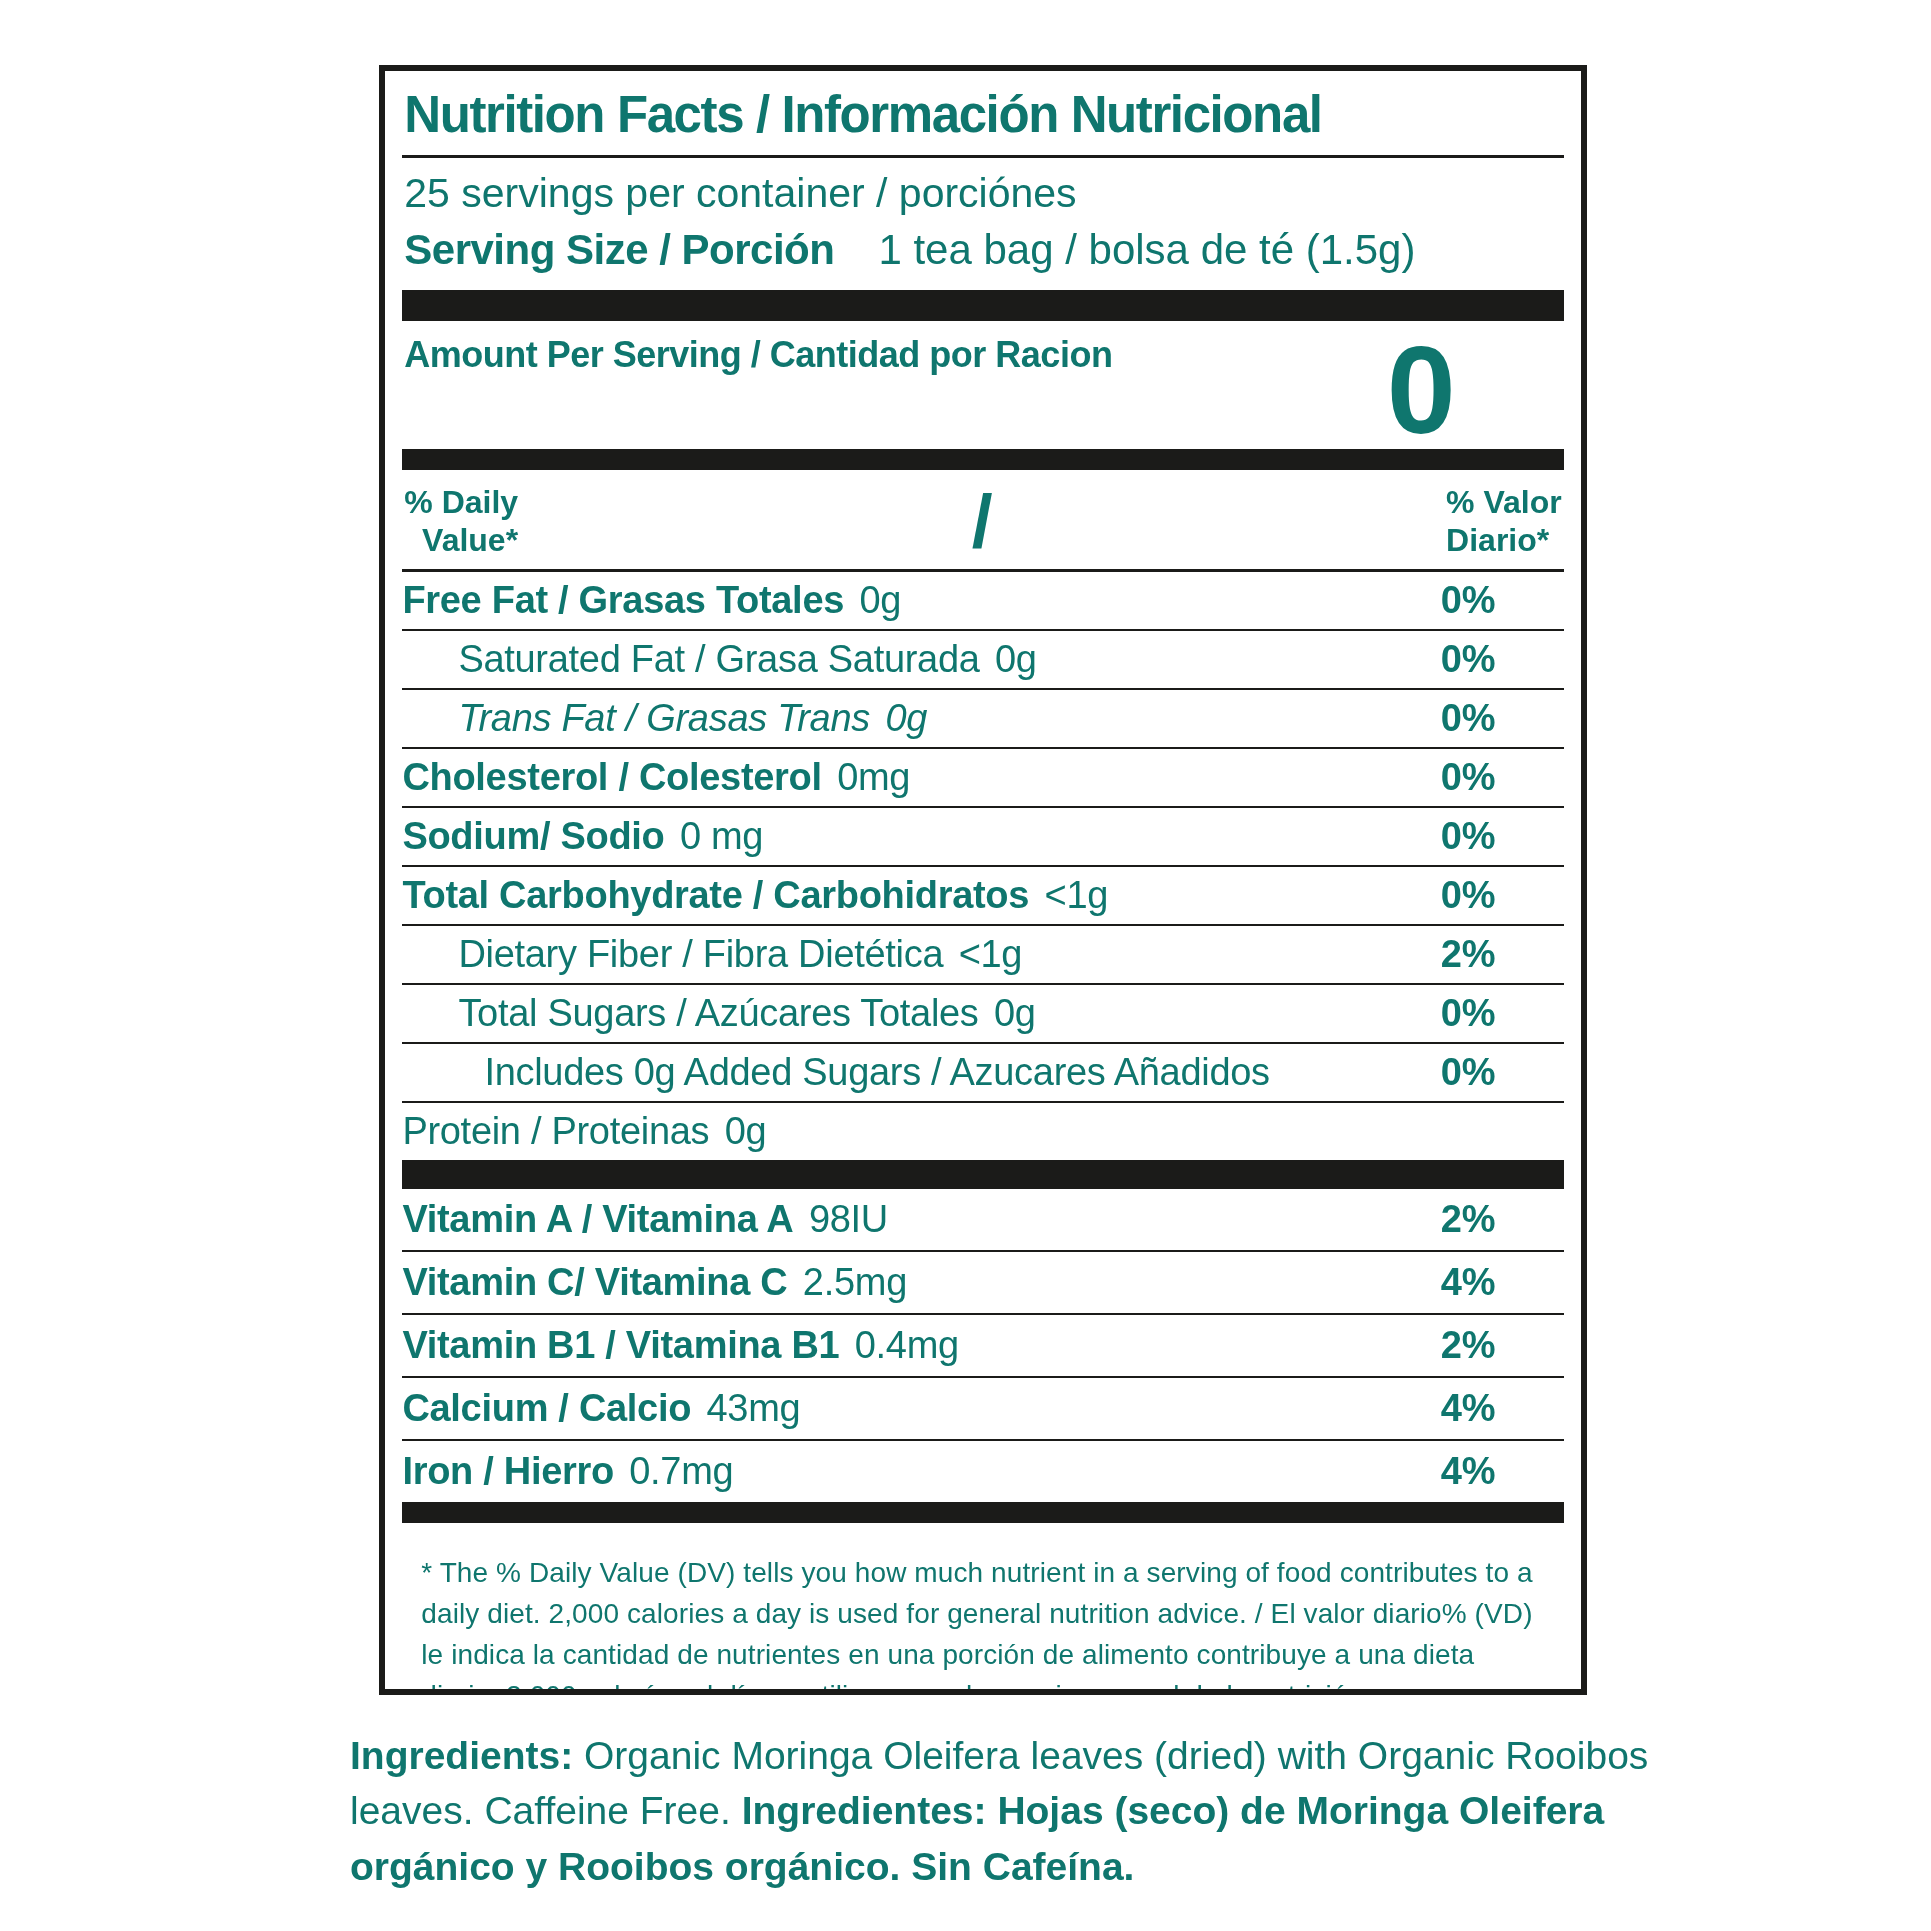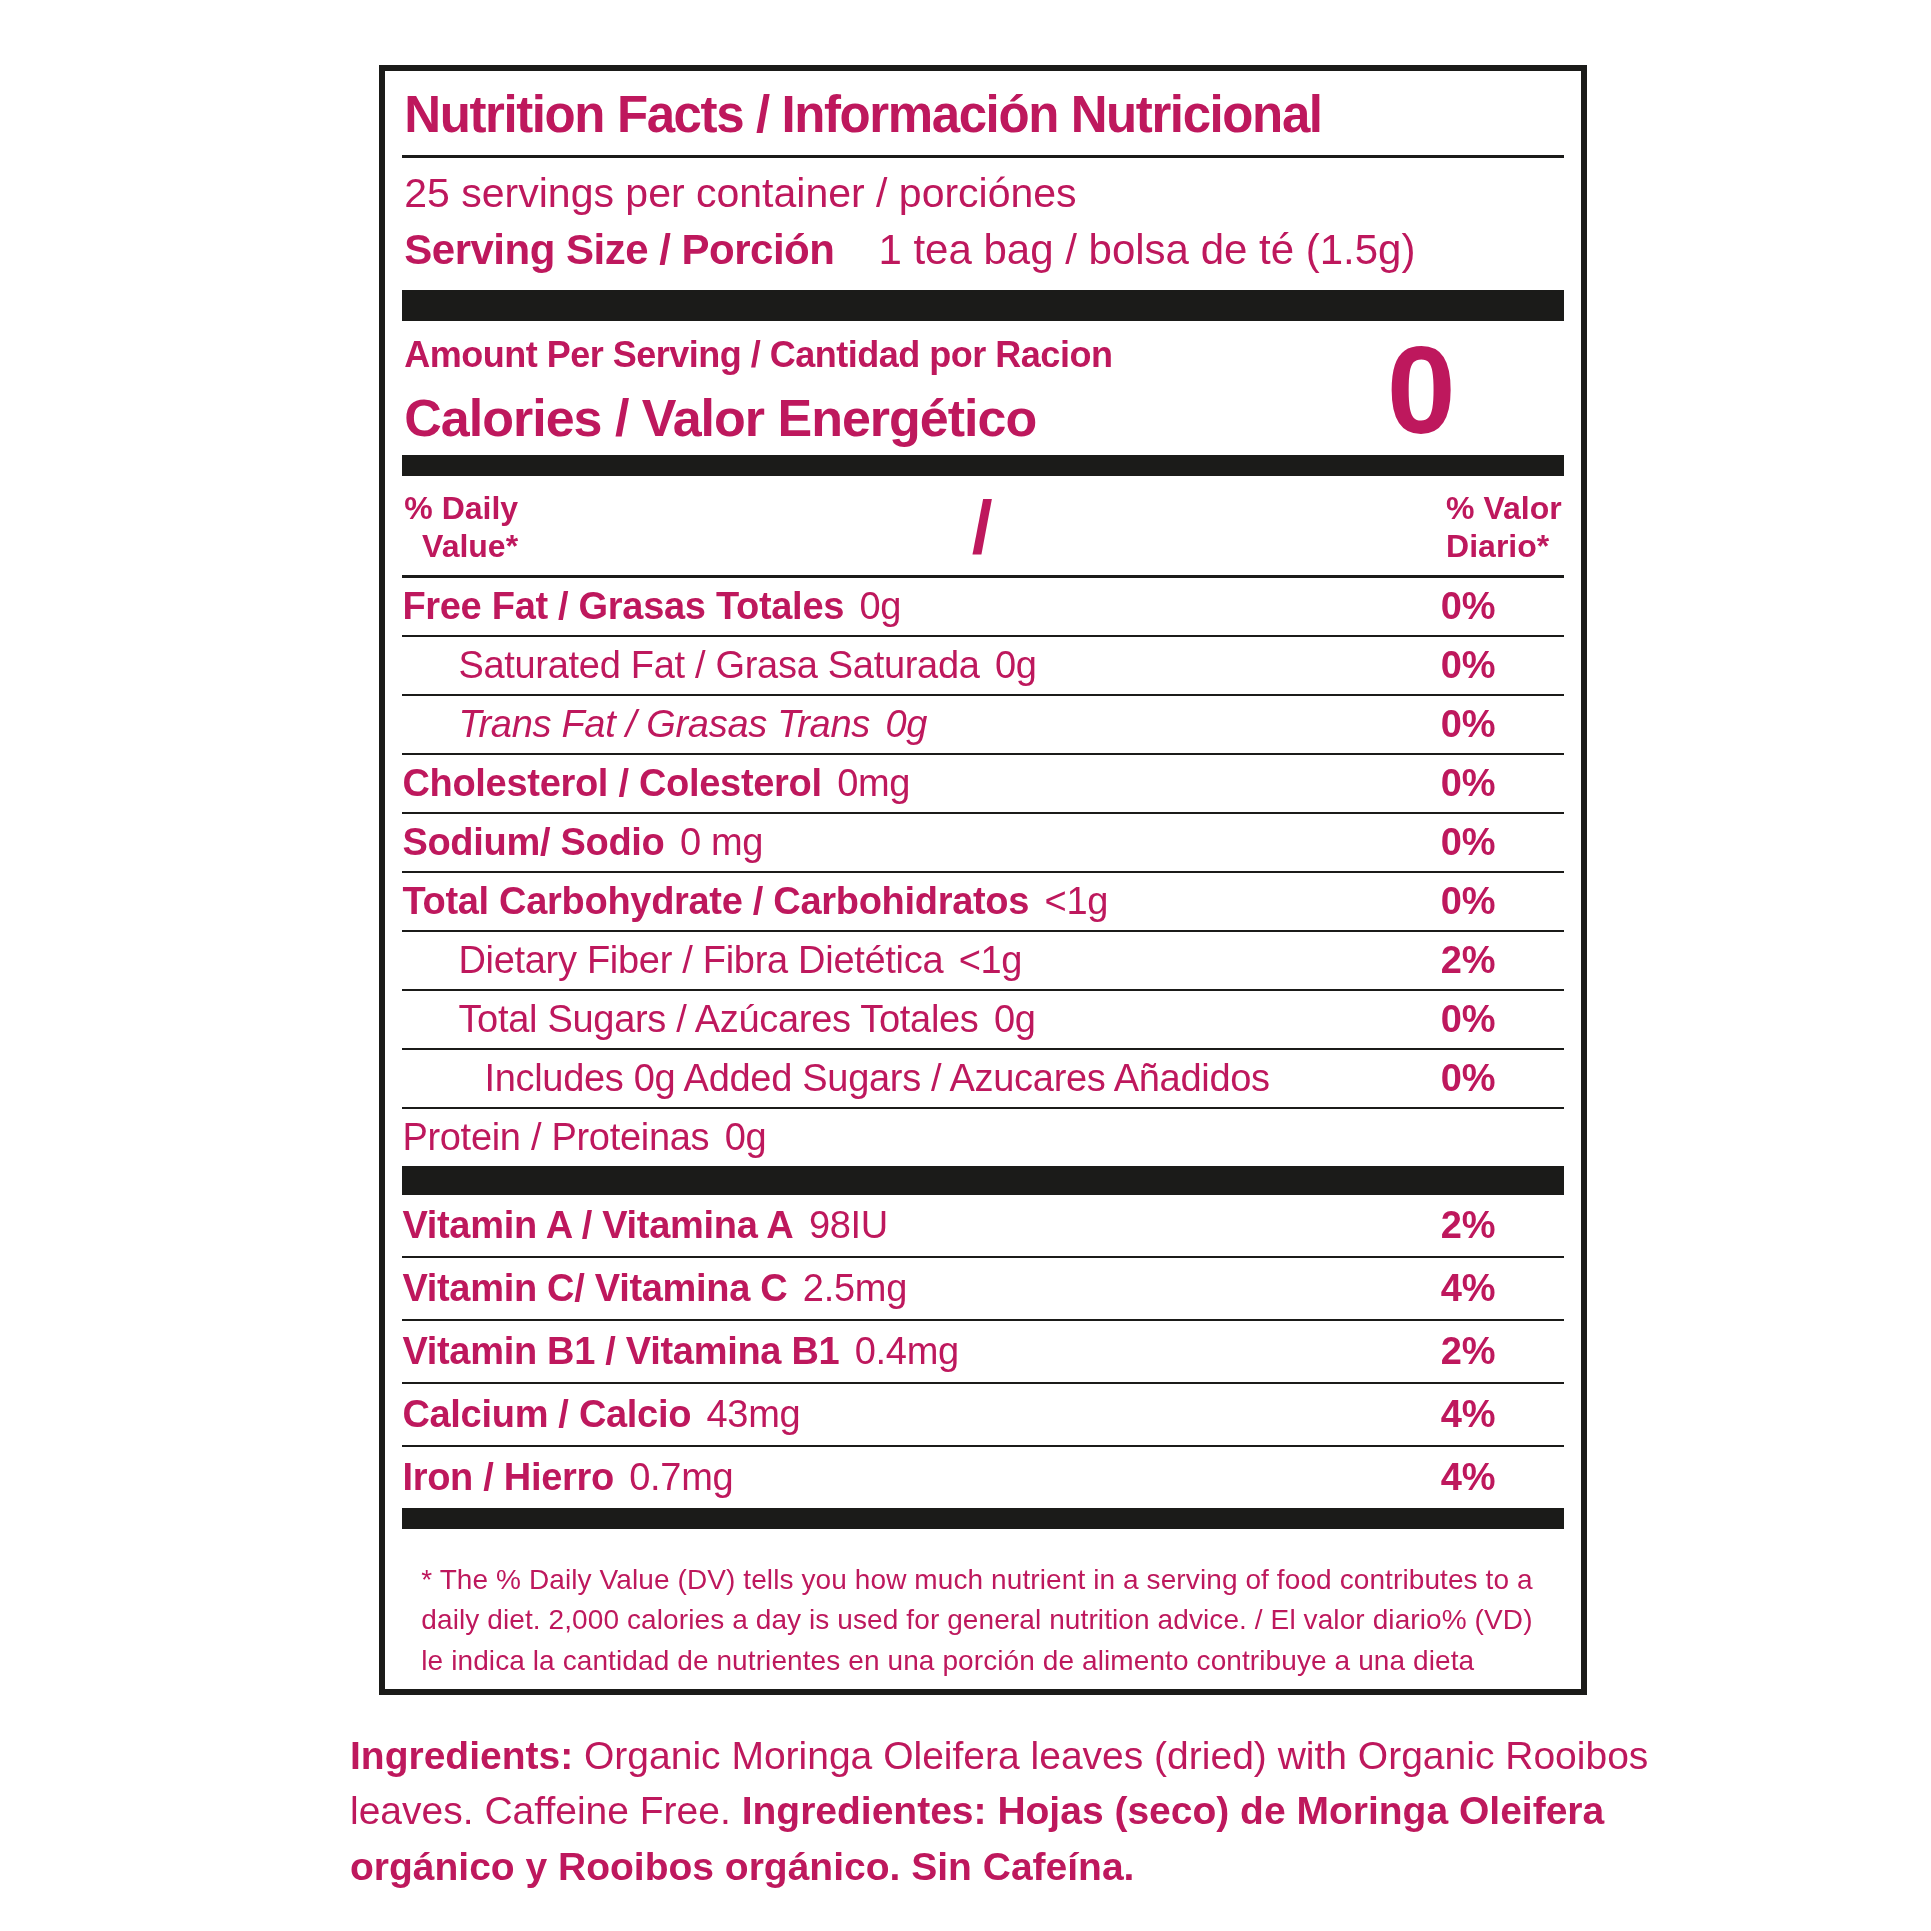--- a/index.html
+++ b/index.html
@@ -2,21 +2,21 @@
 <html><head>
 <meta charset="utf-8">
 <style>
   html, body { margin: 0; padding: 0; background: #ffffff; }
   .canvas {
     position: relative;
     width: 1931px;
     height: 1931px;
     background: #ffffff;
     font-family: "Liberation Sans", sans-serif;
-    color: #be185d;
+    color: #0f766e;
   }
   .nf-box {
     position: absolute;
     left: 379px;
     top: 65px;
     width: 1208px;
     height: 1630px;
     box-sizing: border-box;
     border: 6.8px solid #1b1b19;
     background: #ffffff;
@@ -139,21 +139,20 @@
 
     <div class="serving-size-line">
       <span class="b">Serving Size / Porción</span><span class="val">1 tea bag / bolsa de té (1.5g)</span>
     </div>
 
     <div class="bar bar-1"></div>
 
     <div class="cal-section">
       <div>
         <div class="aps">Amount Per Serving / Cantidad por Racion</div>
-        <div class="cal-label">Calories / Valor Energético</div>
       </div>
       <div class="cal-zero">0</div>
     </div>
 
     <div class="bar bar-2"></div>
 
     <div class="dv-header">
       <div class="dv-col-en">
         <div>% Daily</div>
         <div>Value*</div>

